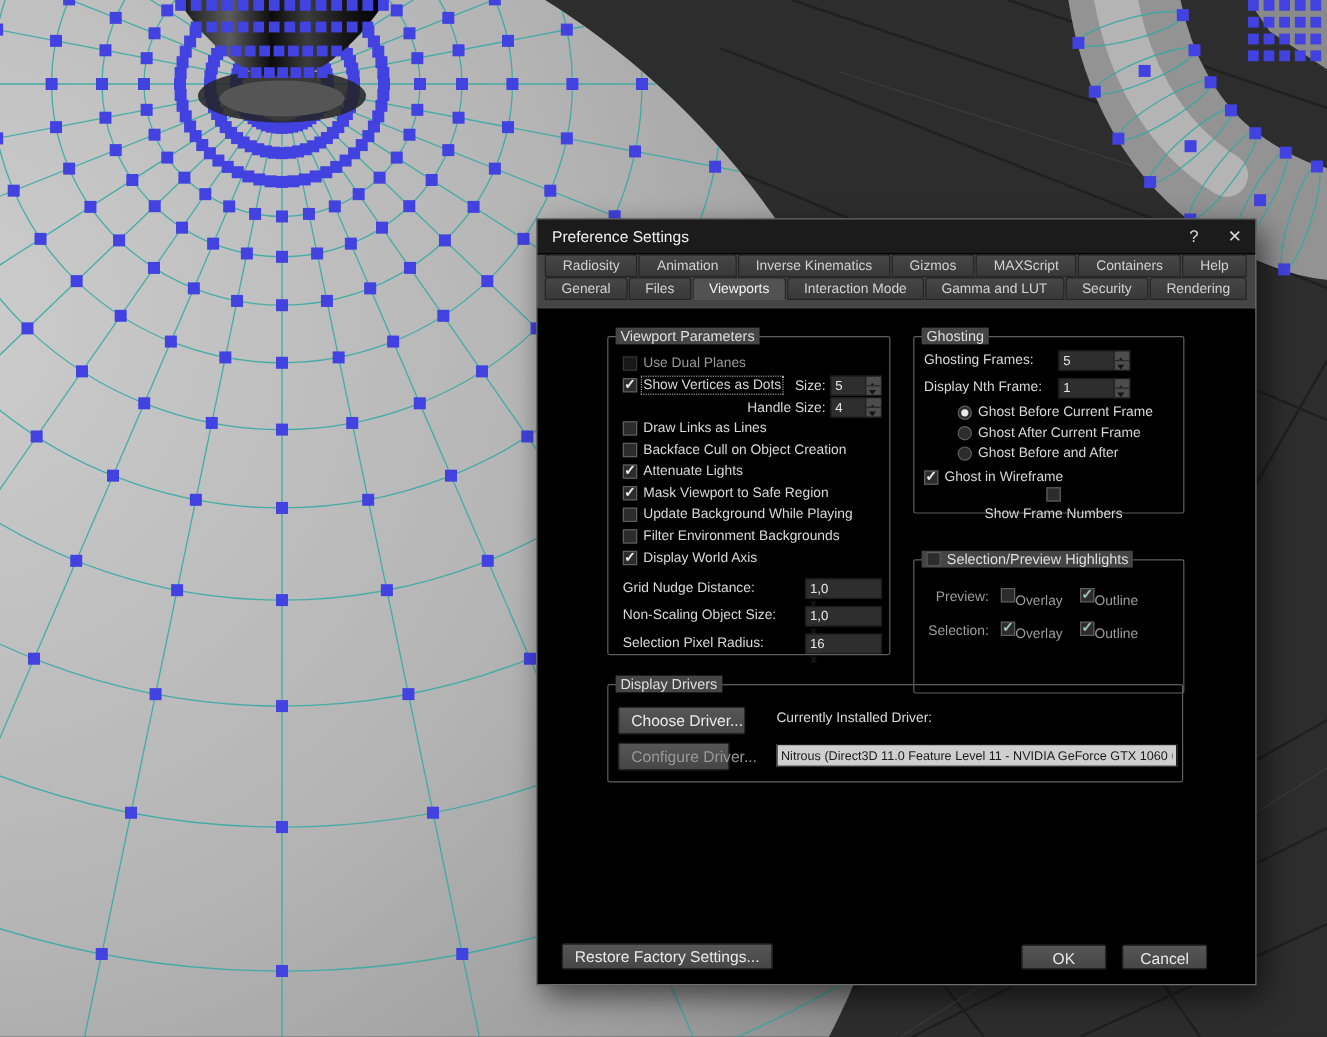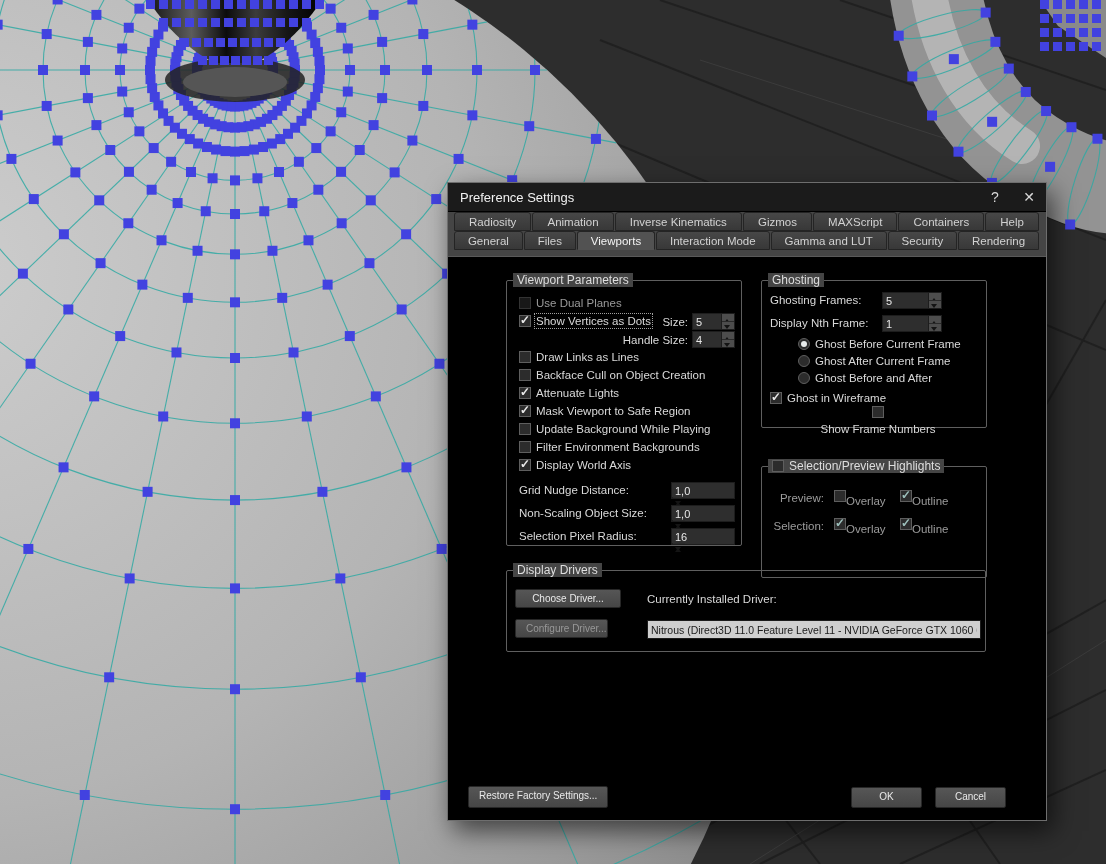--- a/index.html
+++ b/index.html
@@ -56,21 +56,21 @@
   .sb.dn::after{content:"";position:absolute;left:2px;top:3px;border:3px solid transparent;border-top:4px solid #141414;}
   .spin.sm{width:43px;}
   .spin.lg{width:64px;flex-direction:column;}
   .spin.md{width:60px;}
 
   .srow{position:relative;height:23px;}
   .srow .lbl{position:absolute;left:12px;top:5px;}
   .srow .atright{top:3px;}
 
   .btn{display:inline-block;background:linear-gradient(#565656,#464646);border:1px solid #272727;border-radius:2px;
-       color:#e9e9e9;font-size:10px;padding:3px 10px;box-sizing:border-box;text-align:center;white-space:nowrap;}
+       color:#e9e9e9;font-size:13px;padding:3px 10px;box-sizing:border-box;text-align:center;white-space:nowrap;}
   .btn.disabled{color:#989898;}
 
   .focusline{outline:1px dotted #a0a0a0;outline-offset:1px;}
 
   .fld{background:#cfcfcf;color:#1b1b1b;border:1px solid #1c1c1c;font-family:"Liberation Sans",sans-serif;
        font-size:10.5px;padding:2px 3px;box-sizing:border-box;}
 </style>
 </head>
 <body>
 <div id="stage">

